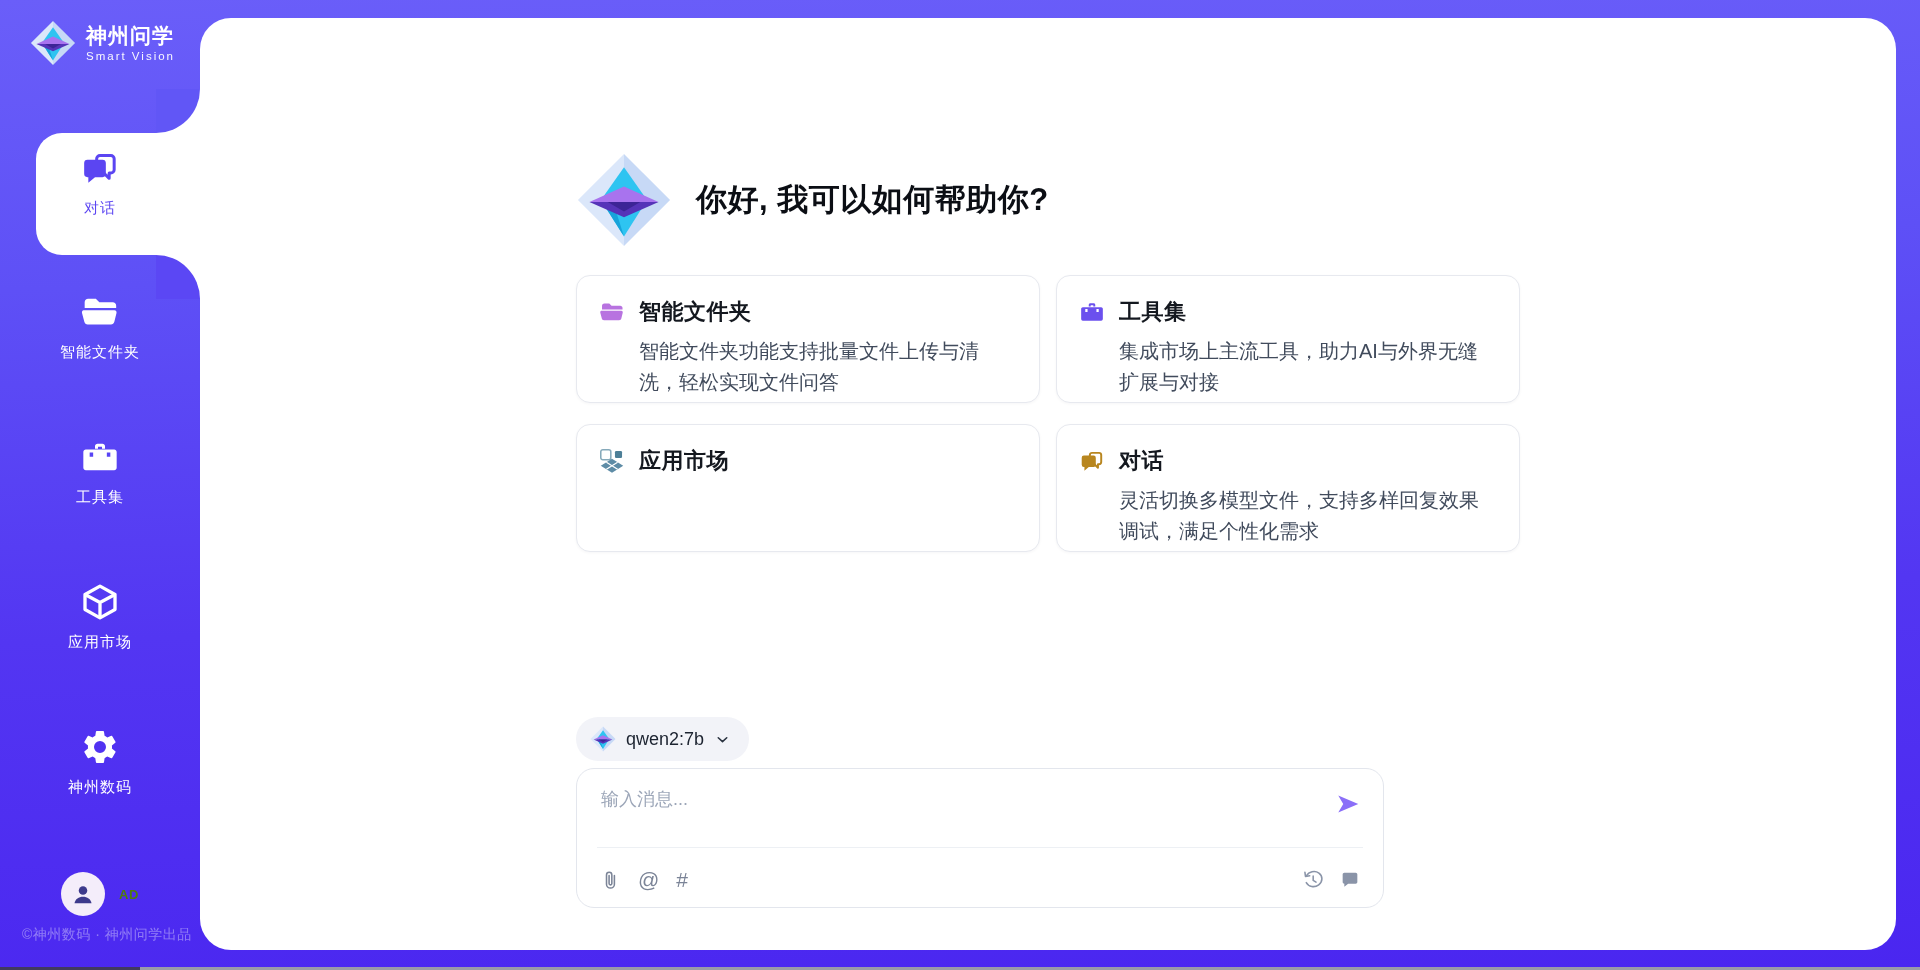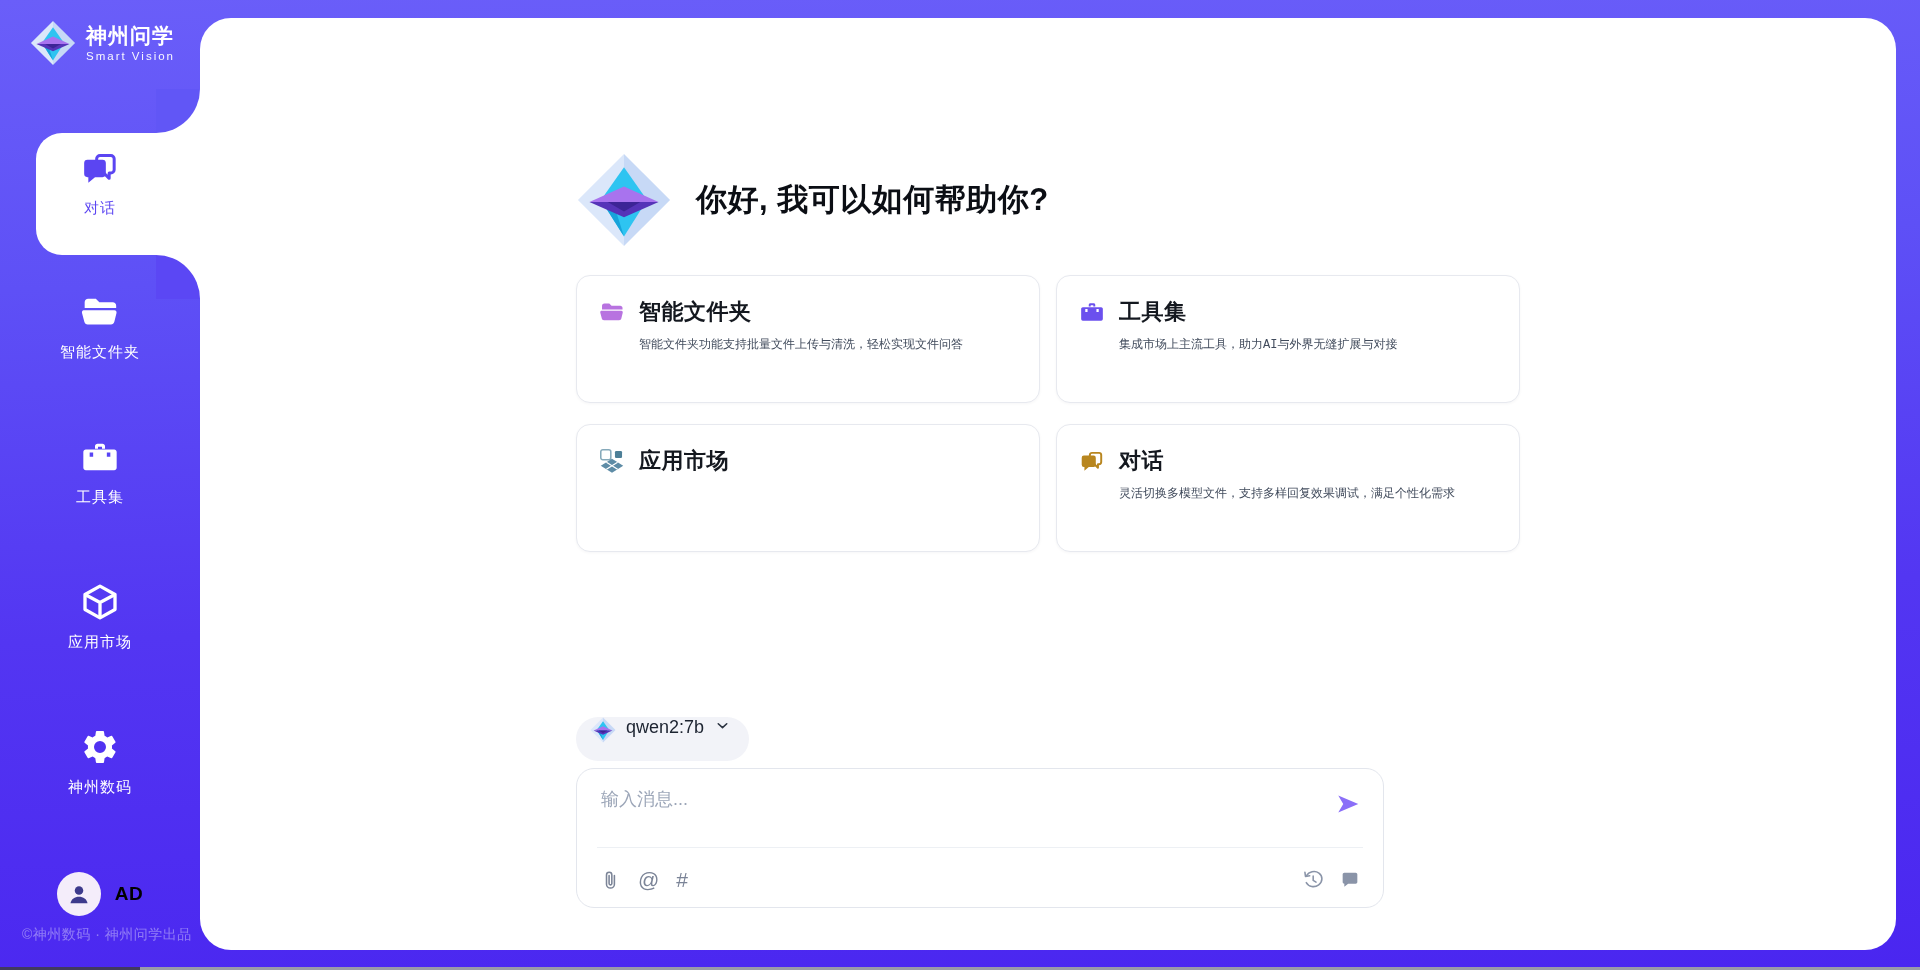--- a/index.html
+++ b/index.html
@@ -39,43 +39,43 @@
   .nav-item .nlabel{display:block;margin-top:7px;font-size:15px;letter-spacing:1px;}
   .nav-item.active{color:#5b45f2;}
   .nav-chat{top:148px;}
   .nav-folders{top:292px;}
   .nav-tools{top:437px;}
   .nav-apps{top:582px;}
   .nav-settings{top:727px;}
 
   .user-row{position:absolute;left:0;top:872px;width:200px;display:flex;align-items:center;justify-content:center;gap:14px;z-index:4;}
   .avatar{width:44px;height:44px;border-radius:50%;background:#f4edfa;display:flex;align-items:center;justify-content:center;}
-  .user-name{color:#000000;font-size:19px;font-weight:600;letter-spacing:.5px;}
+  .user-name{color:#4d7c0f;font-size:13px;font-weight:600;letter-spacing:.5px;}
   .side-footer{position:absolute;left:22px;bottom:26px;color:rgba(255,255,255,.38);font-size:14px;letter-spacing:.5px;z-index:4;}
 
   
   .greeting-row{position:absolute;top:134px;left:0;display:flex;align-items:center;gap:24px;}
   .greeting-text{font-size:31px;font-weight:800;color:#0b0e14;letter-spacing:.5px;}
 
   
   .cards{position:absolute;top:257px;left:0;width:944px;display:grid;
     grid-template-columns:464px 464px;grid-column-gap:16px;grid-row-gap:21px;}
   .card{box-sizing:border-box;height:128px;background:#fff;border:1px solid #e7e9ef;border-radius:14px;
     padding:21px 22px;box-shadow:0 1px 3px rgba(20,24,40,.04);cursor:pointer;}
   .card-head{display:flex;align-items:center;gap:14px;}
   .card-head .cicon{width:26px;height:26px;flex:0 0 26px;}
   .card-title{font-size:22px;font-weight:700;color:#14181f;letter-spacing:.5px;}
-  .card-desc{margin:9px 0 0 40px;font-size:12px;line-height:1.55;color:#414b5c;font-family:Liberation Mono, monospace;}
+  .card-desc{margin:9px 0 0 40px;font-size:20px;line-height:1.55;color:#414b5c;}
   .icon-folder-c{color:#b873e0;}
   .icon-tools-c{color:#6b50ee;}
   .icon-chat-c{color:#b8861f;}
 
   
   .composer{position:absolute;left:0;bottom:42px;width:944px;}
-  .model-pill{display:inline-flex;align-items:flex-start;gap:10px;height:44px;padding:0 18px 0 14px;
+  .model-pill{display:inline-flex;align-items:center;gap:10px;height:44px;padding:0 18px 0 14px;
     background:#f2f3f8;border-radius:22px;cursor:pointer;}
   .model-label{font-size:18px;color:#1c2330;font-weight:500;}
   .input-box{box-sizing:border-box;position:relative;margin-top:7px;width:808px;height:140px;
     background:#fff;border:1.5px solid #e3e6ed;border-radius:18px;}
   .msg-input{position:absolute;left:22px;top:16px;right:70px;height:52px;border:none;outline:none;resize:none;
     font-family:inherit;font-size:18px;color:#30394a;background:transparent;}
   .msg-input::placeholder{color:#9ca6b8;}
   .send-btn{position:absolute;right:22px;top:22px;width:26px;height:26px;border:none;background:none;padding:0;cursor:pointer;color:#8b6ff8;}
   .input-divider{position:absolute;left:20px;right:20px;top:78px;height:1px;background:#edf0f4;}
   .input-tools{position:absolute;left:22px;right:22px;bottom:16px;display:flex;align-items:center;color:#7b8497;}

